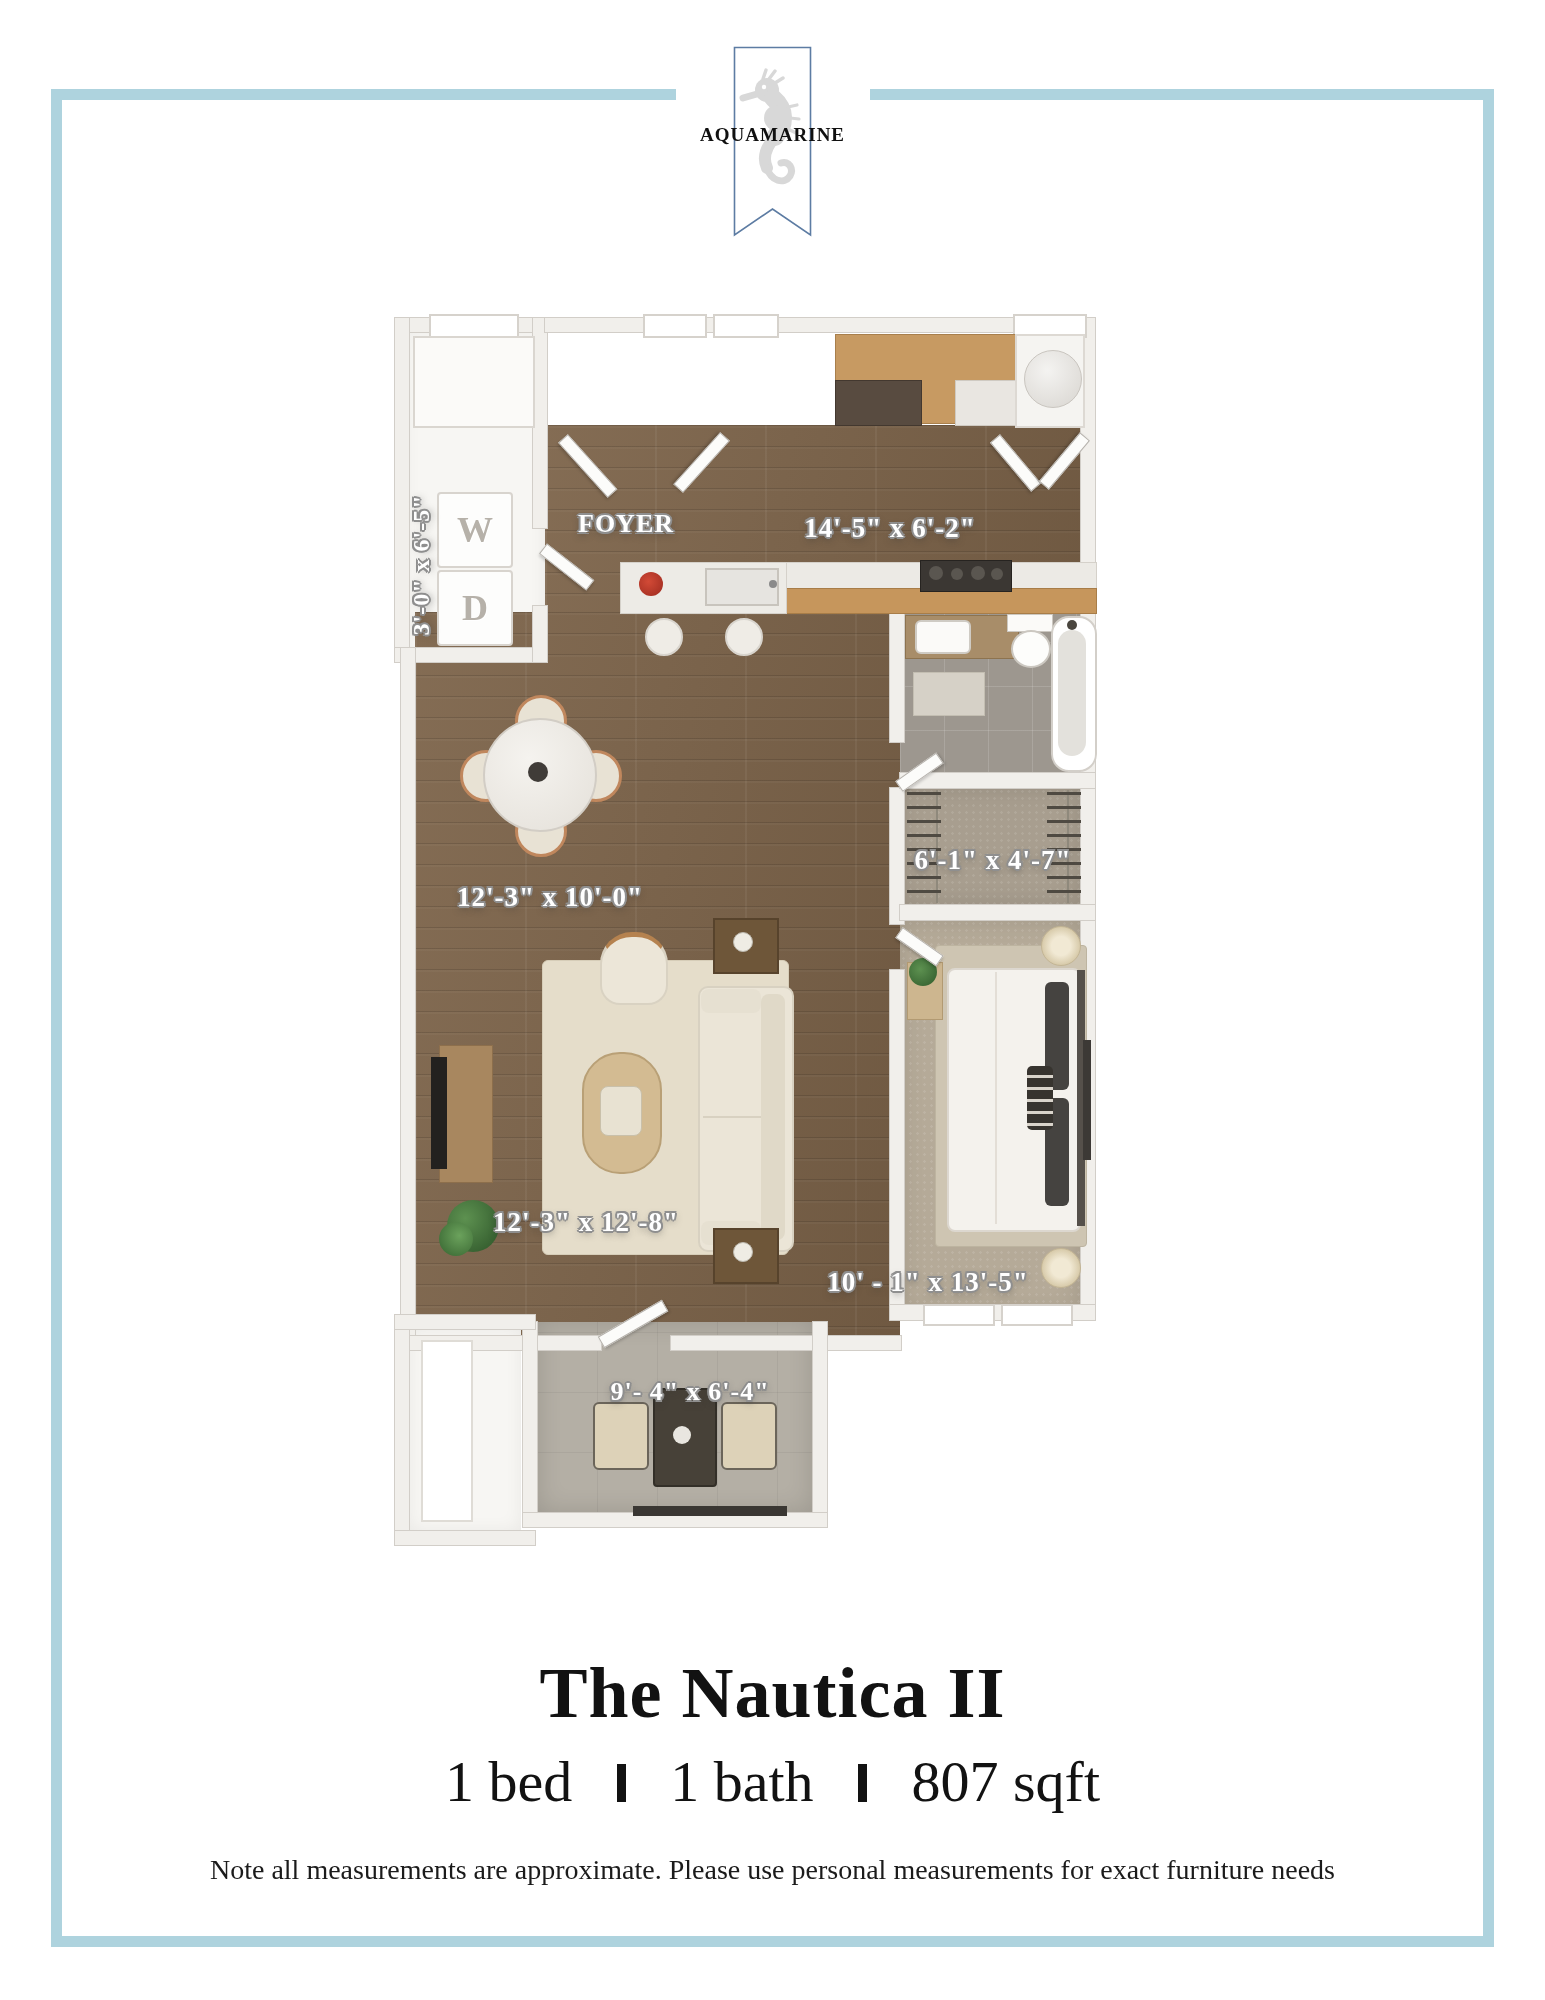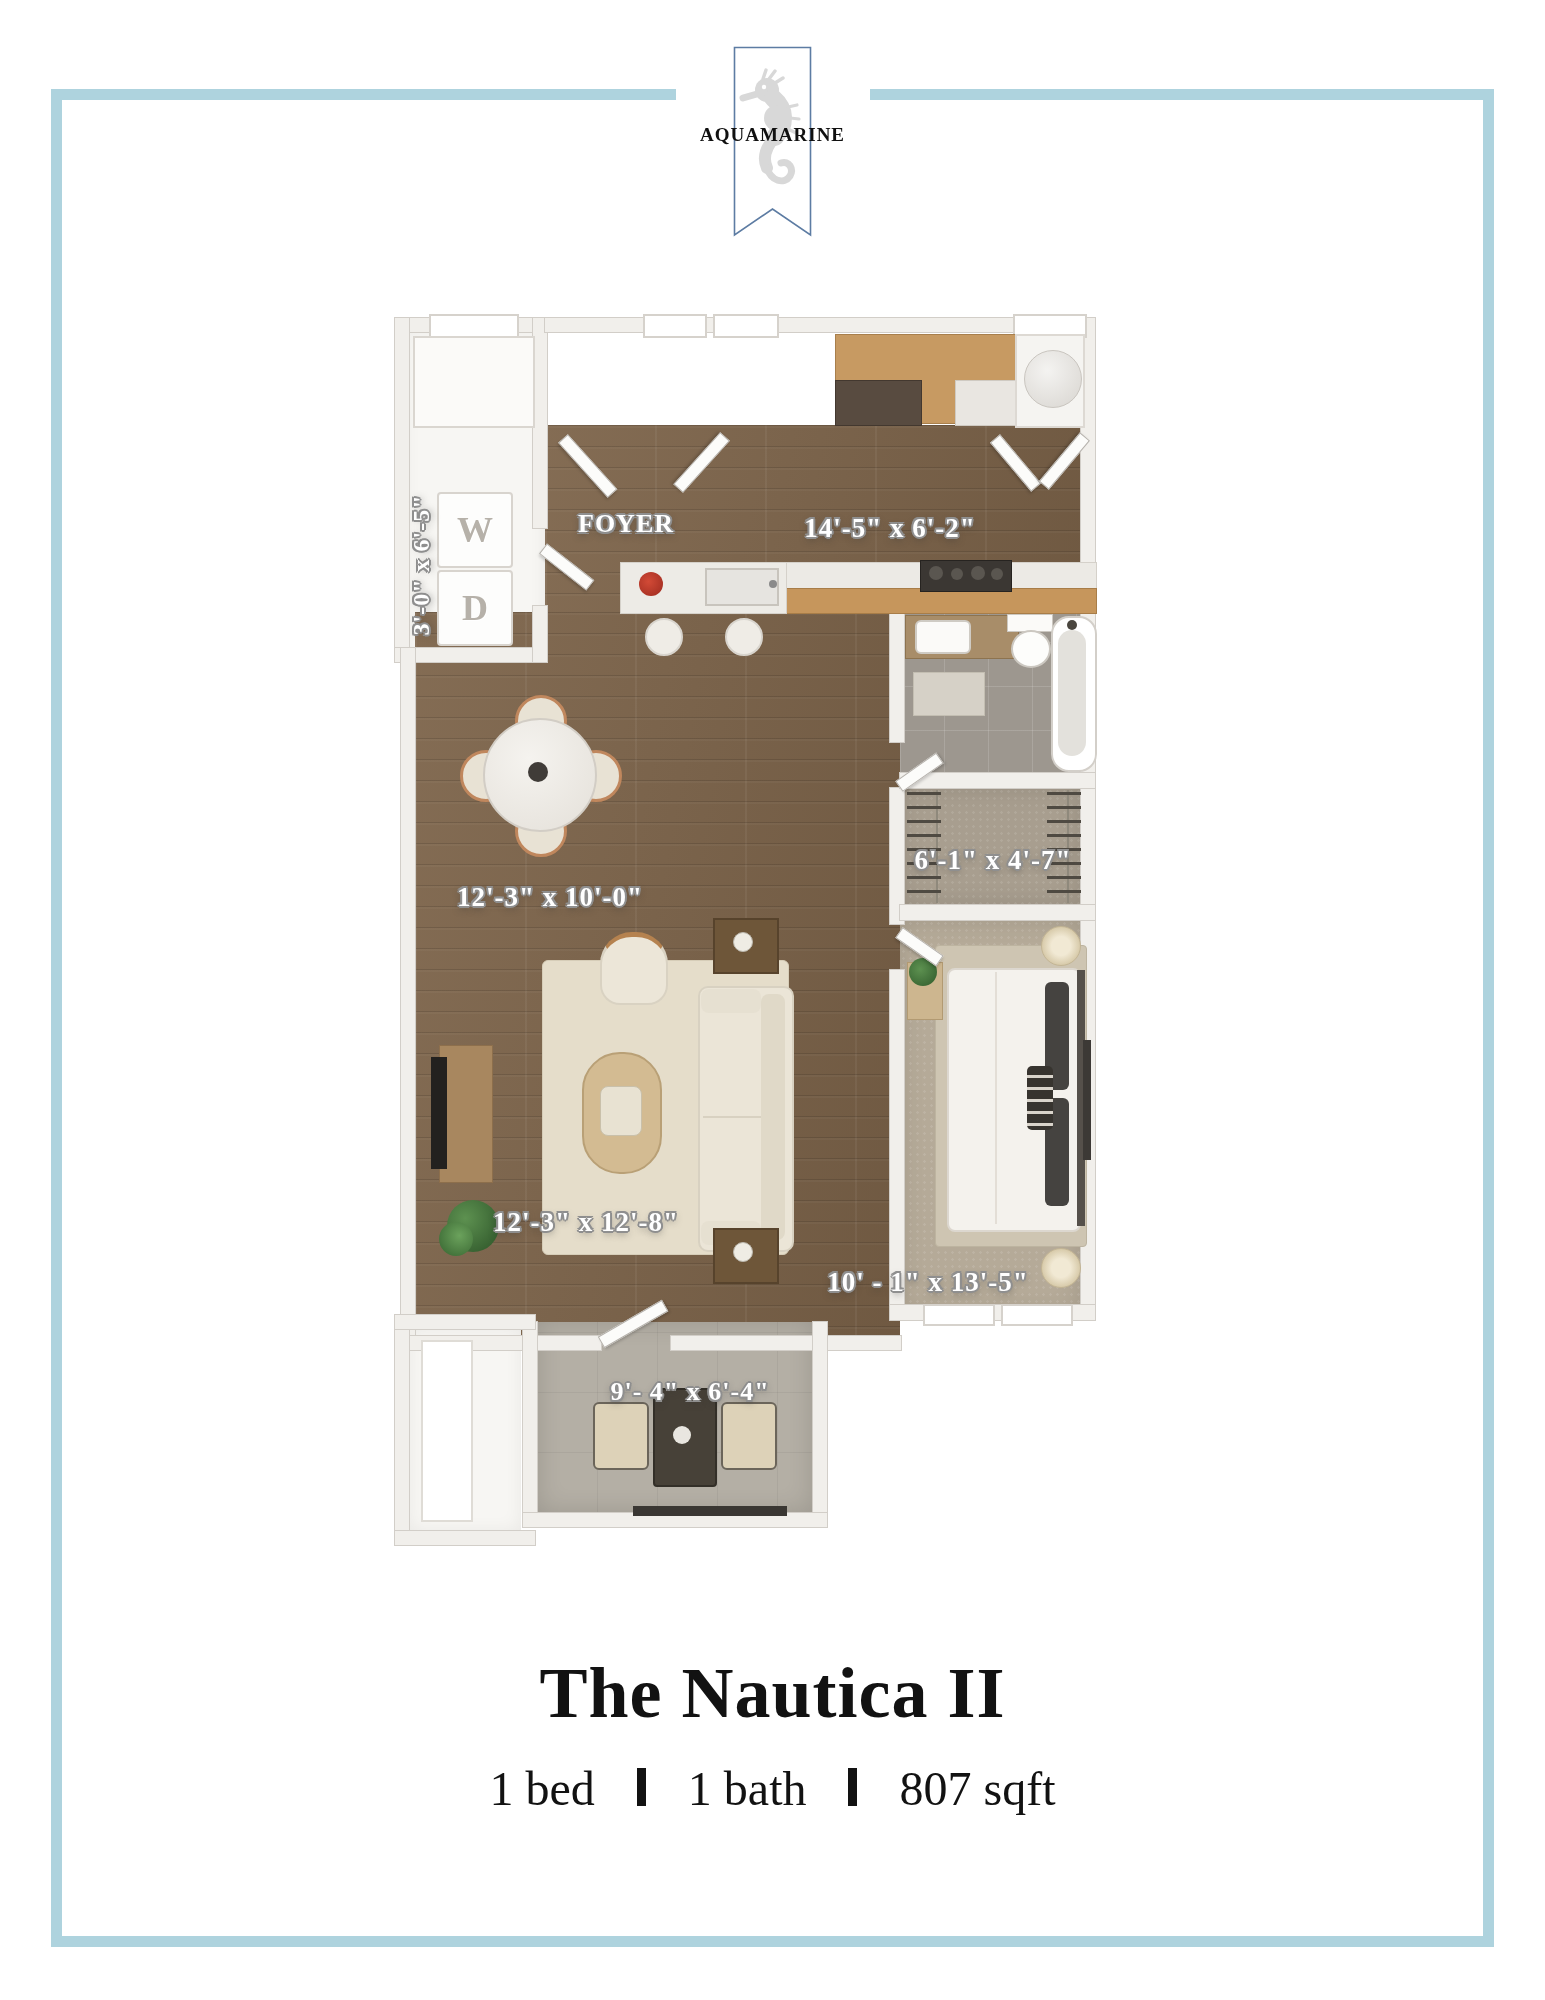--- a/index.html
+++ b/index.html
@@ -45,21 +45,21 @@
                    1.5px 1.5px 0 #8f8f8f,-2px 0 0 #8f8f8f,2px 0 0 #8f8f8f,
                    0 -2px 0 #8f8f8f,0 2px 0 #8f8f8f,0 3px 7px rgba(50,50,50,0.5);}
   .appliance{position:absolute;background:#fdfdfc;border:2px solid #d8d4ce;border-radius:4px;
        display:flex;align-items:center;justify-content:center;
        font-weight:bold;font-size:36px;color:#b6b1a9;text-shadow:1px 1px 0 #ffffff;}
   .furn{position:absolute;}
   
   .title{position:absolute;left:0;top:1652px;width:100%;text-align:center;
          font-size:72px;font-weight:bold;color:#121212;letter-spacing:1px;}
   .specs{position:absolute;left:0;top:1748px;width:100%;text-align:center;
-         font-size:48px;color:#121212;white-space:nowrap;margin-top:13px;}
+         font-size:58px;color:#121212;white-space:nowrap;}
   .specs .bar{display:inline-block;width:9px;height:38px;background:#121212;
          margin:0 30px;transform:translateY(1px);}
   .note{position:absolute;left:0;top:1854px;width:100%;text-align:center;
         font-size:28px;color:#1b1b1b;}
 </style>
 </head>
 <body>
 
 <div class="page">
 
@@ -233,14 +233,15 @@
   </div>
 
   <div class="title">The Nautica II</div>
   <div class="specs">
     <span>1 bed</span>
     <span class="bar"></span>
     <span>1 bath</span>
     <span class="bar"></span>
     <span>807 sqft</span>
   </div>
+  <div class="note">Note all measurements are approximate. Please use personal measurements for exact furniture needs</div>
 
 </div>
 
 </body></html>

